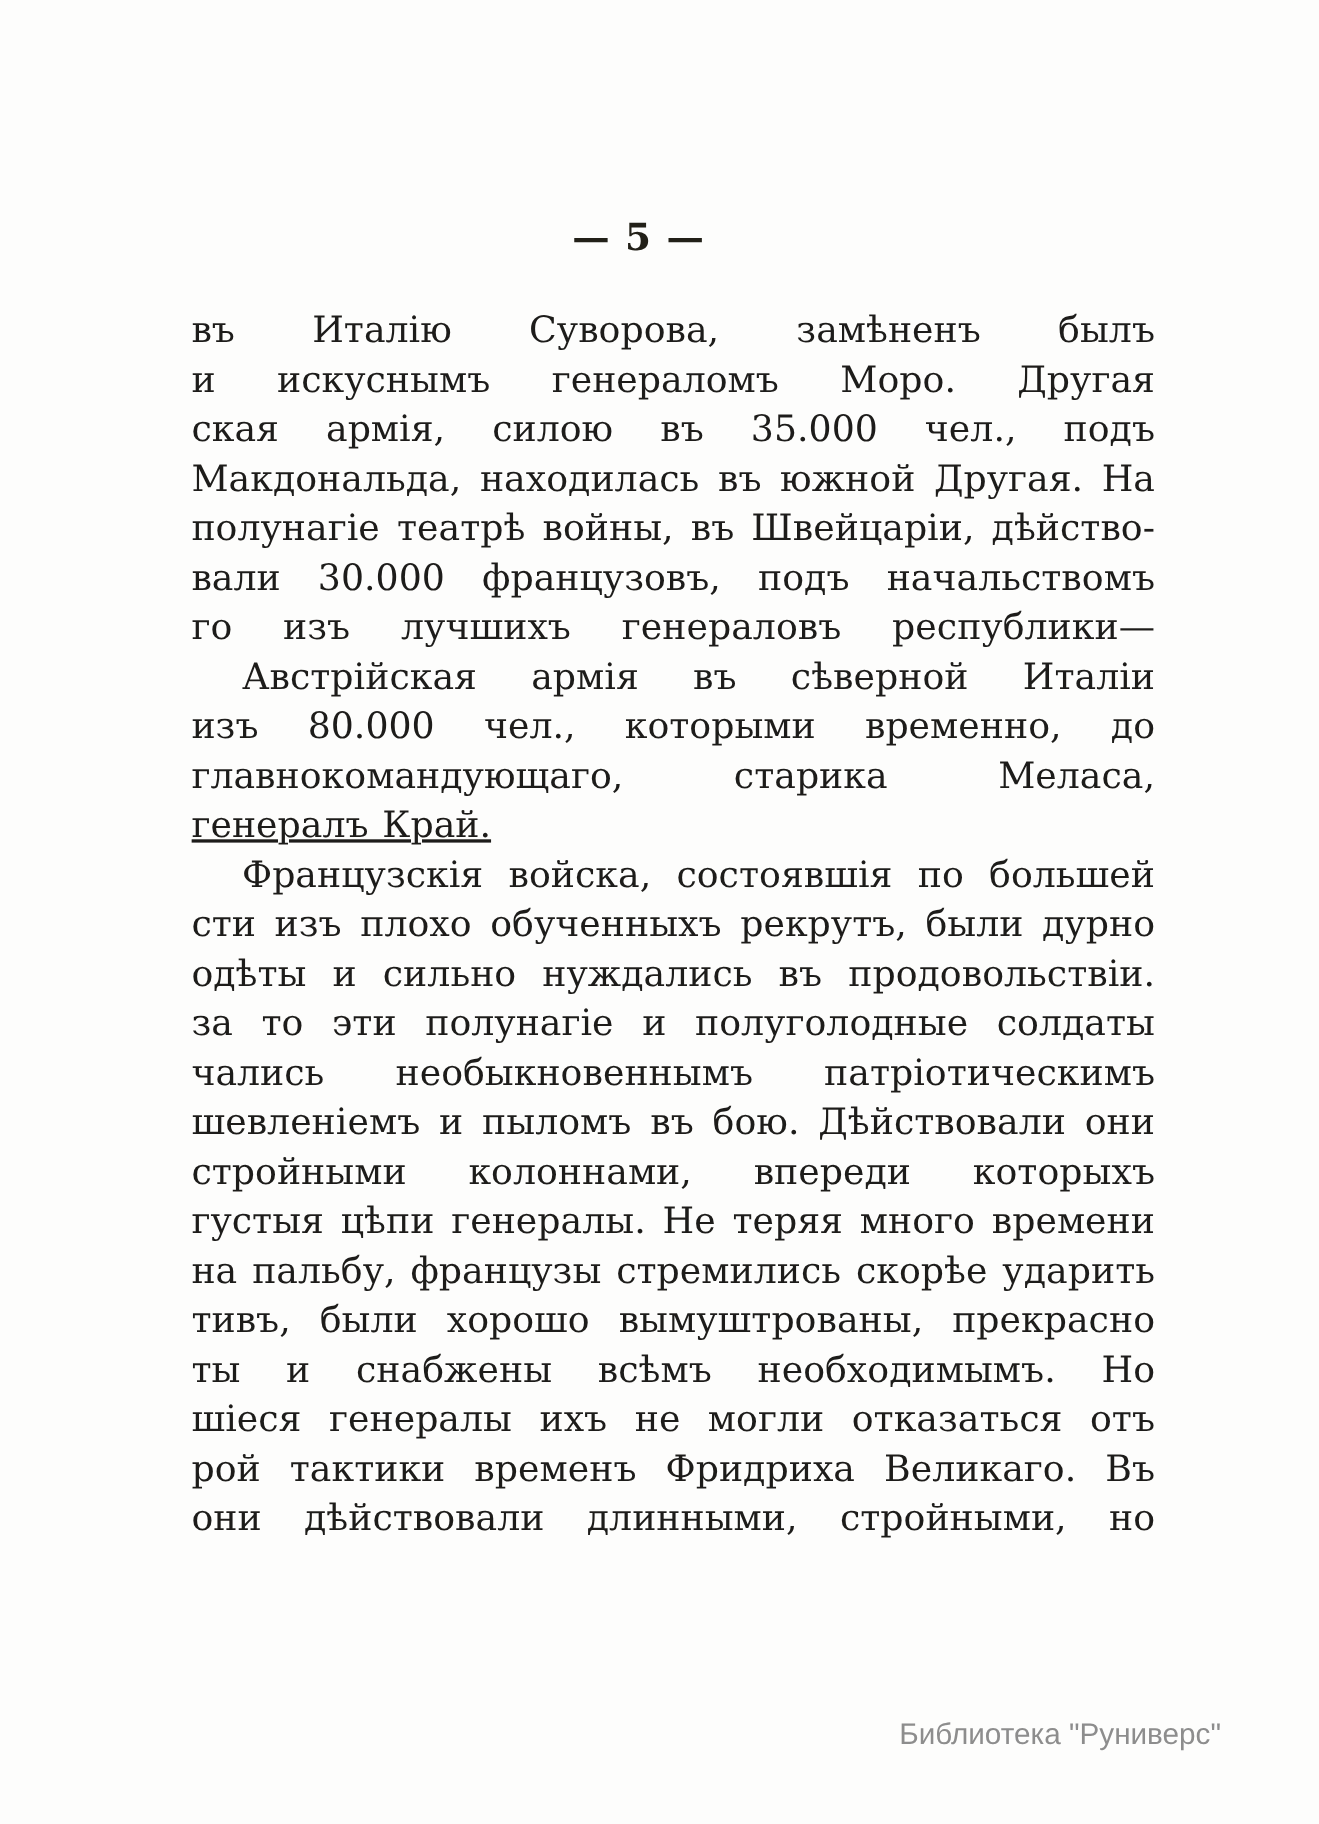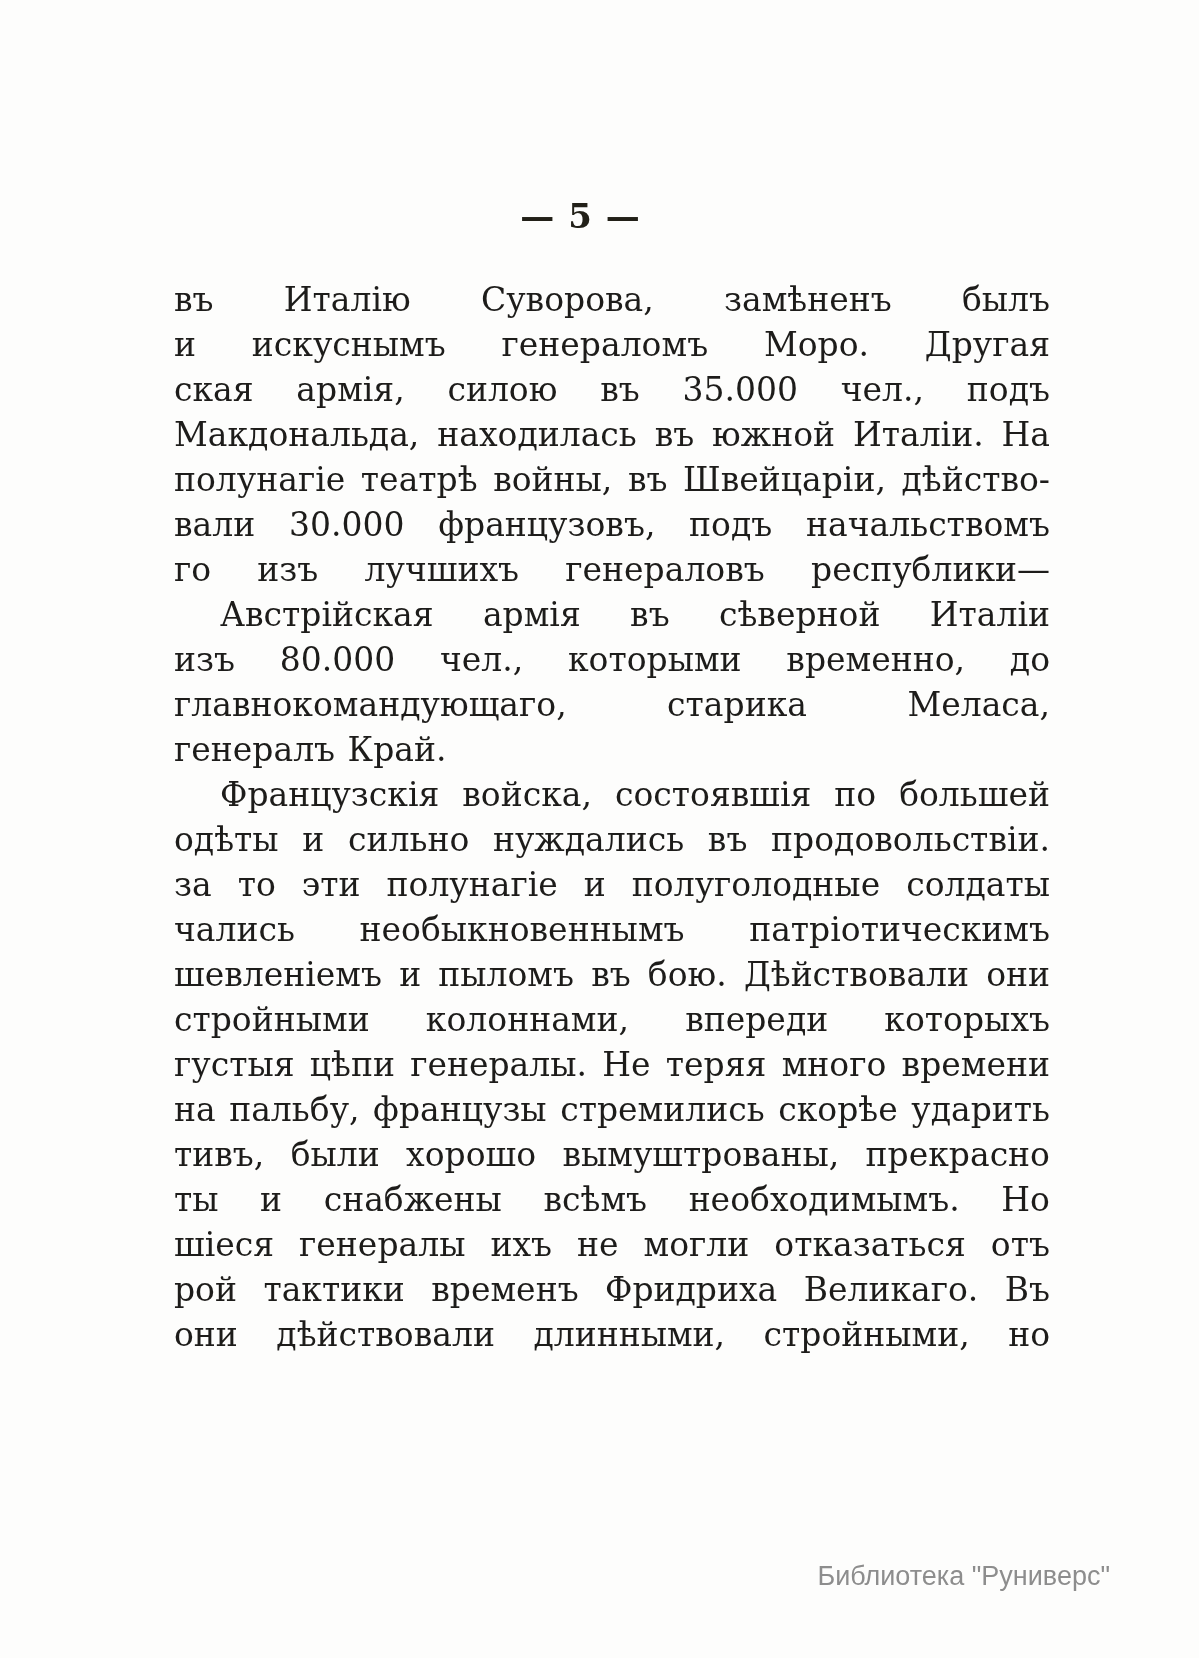--- a/index.html
+++ b/index.html
@@ -52,20 +52,21 @@
     overflow: hidden;
     white-space: normal;
     word-spacing: 2px;
   }
   .line.indent {
     text-indent: 46px;
   }
   .line.no-just {
     text-align: left;
     text-align-last: left;
+    text-decoration: underline;
   }
   
   .watermark {
     position: absolute;
     top: 1560px;
     right: 89px;
     font-family: "Liberation Sans", "DejaVu Sans", sans-serif;
     font-size: 27px;
     line-height: 32px;
     color: #8d8d8d;
@@ -78,29 +79,30 @@
 <div class="page">
 
   <div class="page-header">
     <span class="dash">—</span><span class="num">5</span><span class="dash">—</span>
   </div>
 
   <div class="text-block">
       <div class="line">въ Италію Суворова, замѣненъ былъ энергичнымъ</div>
       <div class="line">и искуснымъ генераломъ Моро. Другая непріятель-</div>
       <div class="line">ская армія, силою въ 35.000 чел., подъ командою</div>
-      <div class="line">Макдональда, находилась въ южной Италіи. На</div>
+      <div class="line">Макдональда, находилась въ южной Другая. На</div>
       <div class="line">полунагіе театрѣ войны, въ Швейцаріи, дѣйство-</div>
       <div class="line">вали 30.000 французовъ, подъ начальствомъ одно-</div>
       <div class="line">го изъ лучшихъ генераловъ республики—Массены.</div>
       <div class="line indent">Австрійская армія въ сѣверной Италіи состояла</div>
       <div class="line">изъ 80.000 чел., которыми временно, до прибытія</div>
       <div class="line">главнокомандующаго, старика Меласа, командовалъ</div>
       <div class="line no-just">генералъ Край.</div>
       <div class="line indent">Французскія войска, состоявшія по большей ча-</div>
+      <div class="line">сти изъ плохо обученныхъ рекрутъ, были дурно</div>
       <div class="line">одѣты и сильно нуждались въ продовольствіи. Но</div>
       <div class="line">за то эти полунагіе и полуголодные солдаты отли-</div>
       <div class="line">чались необыкновеннымъ патріотическимъ вооду-</div>
       <div class="line">шевленіемъ и пыломъ въ бою. Дѣйствовали они не-</div>
       <div class="line">стройными колоннами, впереди которыхъ двигались</div>
       <div class="line">густыя цѣпи генералы. Не теряя много времени</div>
       <div class="line">на пальбу, французы стремились скорѣе ударить на</div>
       <div class="line">тивъ, были хорошо вымуштрованы, прекрасно одѣ-</div>
       <div class="line">ты и снабжены всѣмъ необходимымъ. Но состарив-</div>
       <div class="line">шіеся генералы ихъ не могли отказаться отъ ста-</div>

